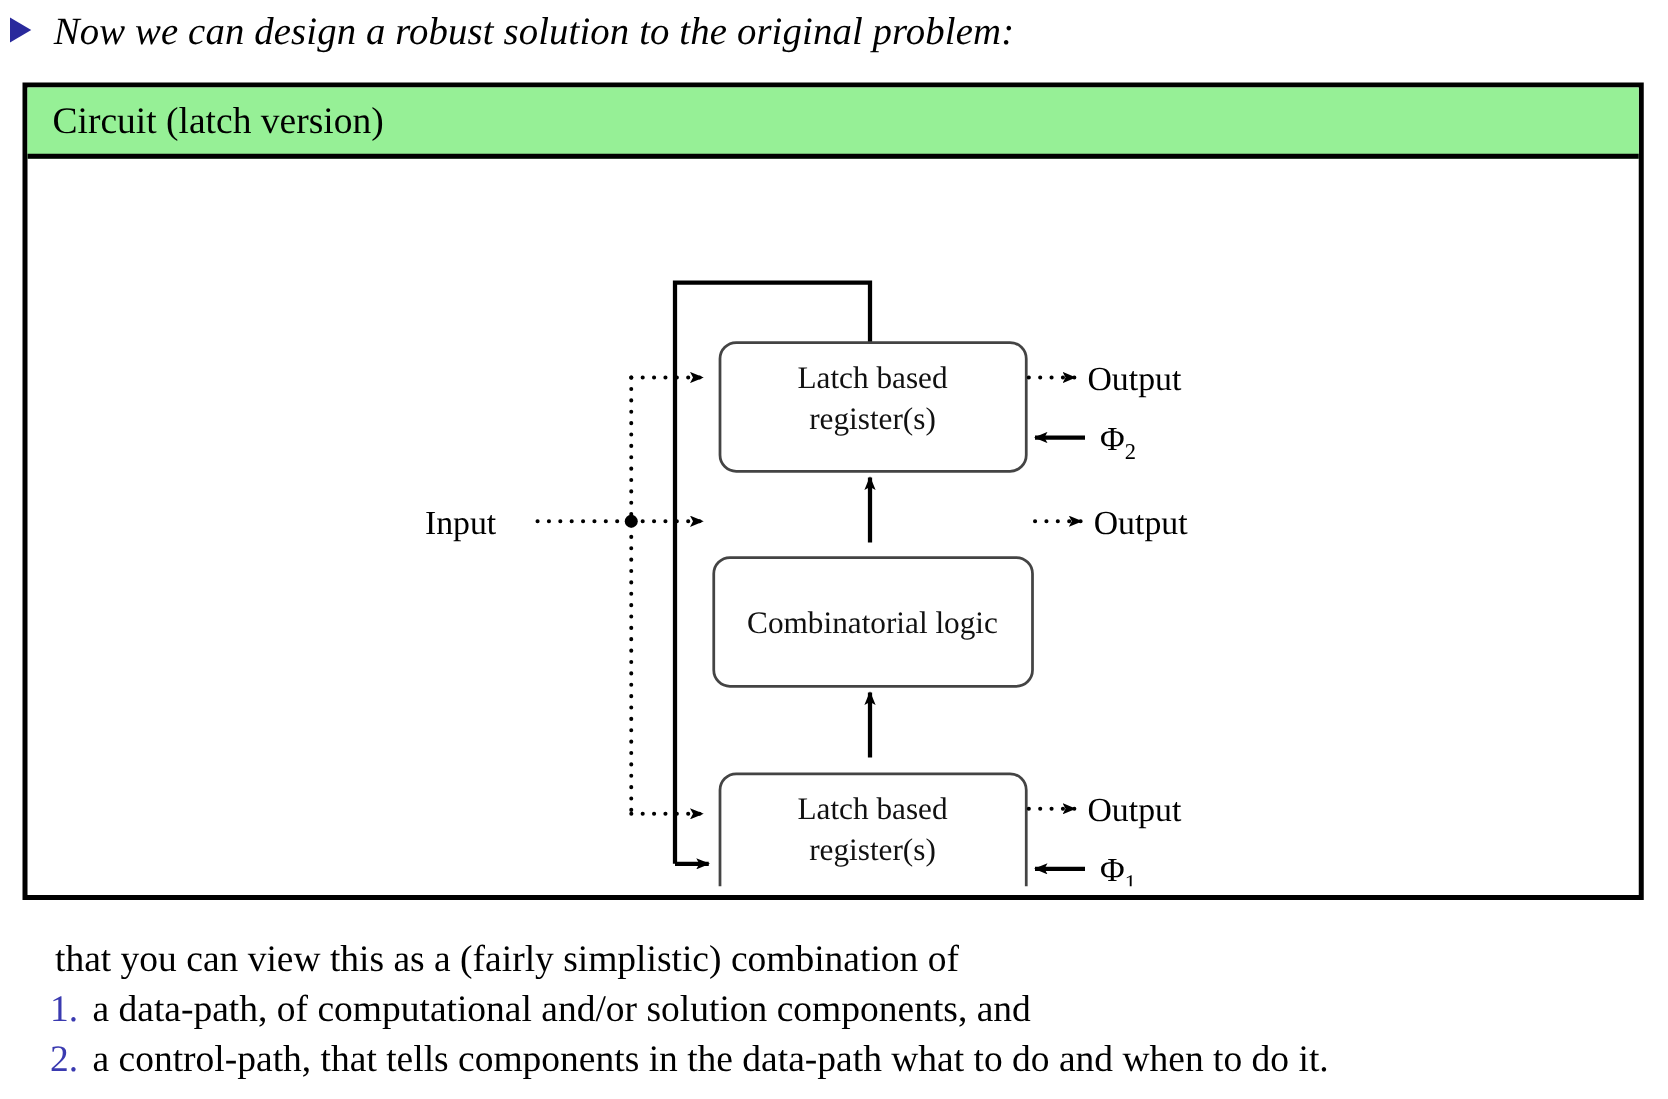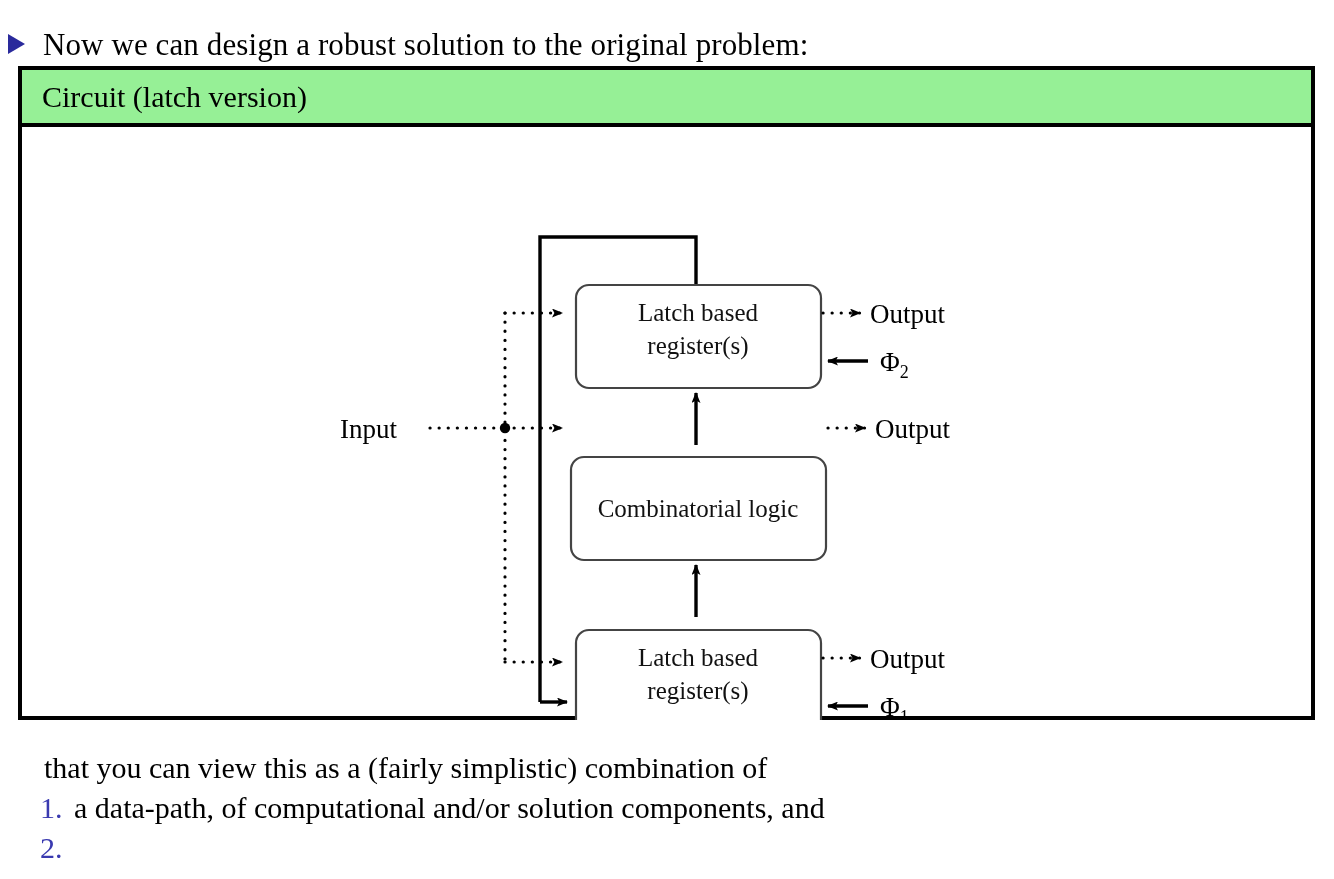--- a/index.html
+++ b/index.html
@@ -8,22 +8,22 @@
     background:#ffffff;
     font-family:"Liberation Serif","DejaVu Serif",serif;
     color:#000000;
     overflow:hidden;
     position:relative;
   }
   .slide{position:relative;width:1334px;height:879px;}
 
   
   .lead{
-    position:absolute;left:0;top:20px;width:1334px;height:48px;
-    display:flex;align-items:center;
+    position:absolute;left:0;top:0;width:1334px;height:48px;
+    display:flex;align-items:center;font-style:italic;
   }
   .bullet-tri{
     width:0;height:0;
     border-left:17px solid #2a2a9c;
     border-top:10px solid transparent;
     border-bottom:10px solid transparent;
     margin-left:8px;margin-right:18px;
     flex:none;
   }
   .lead-text{font-size:31px;line-height:1;letter-spacing:.1px;white-space:nowrap;}
@@ -38,21 +38,21 @@
   }
   .frame-title{
     position:absolute;left:0;top:0;
     width:100%;height:57px;
     background:#96f096;
     border-bottom:4px solid #000000;
     box-sizing:border-box;
     display:flex;align-items:center;
   }
   .frame-title span{font-size:30px;padding-left:20px;line-height:1;}
-  .canvas{position:absolute;left:0;top:57px;width:100%;height:593px;}
+  .canvas{position:absolute;left:0;top:46px;width:100%;height:593px;}
   .canvas svg{display:block;width:100%;height:100%;}
 
   .boxlabel{font-family:"Liberation Serif","DejaVu Serif",serif;font-size:25px;fill:#111;}
   .sidelabel{font-family:"Liberation Serif","DejaVu Serif",serif;font-size:27px;fill:#000;}
   .philabel{font-family:"Liberation Serif","DejaVu Serif",serif;font-size:27px;fill:#000;}
   .phisub{font-size:18px;}
 
   
   .tail{position:absolute;left:0;top:748px;width:1134px;}
   .tail .line0{font-size:30px;padding-left:44px;line-height:40px;white-space:nowrap;}
@@ -166,17 +166,18 @@
 
   <div class="tail">
     <div class="line0">that you can view this as a (fairly simplistic) combination of</div>
     <ol>
       <li>
         <span class="num">1.</span>
         <span class="itxt"><span>a </span><b>data-path</b><span>, of computational and/or solution components, and</span></span>
       </li>
       <li>
         <span class="num">2.</span>
+        <span class="itxt"><span>a </span><b>control-path</b><span>, that tells components in the data-path what to do and when to do it.</span></span>
       </li>
     </ol>
   </div>
 
 </div>
 
 </body></html>

